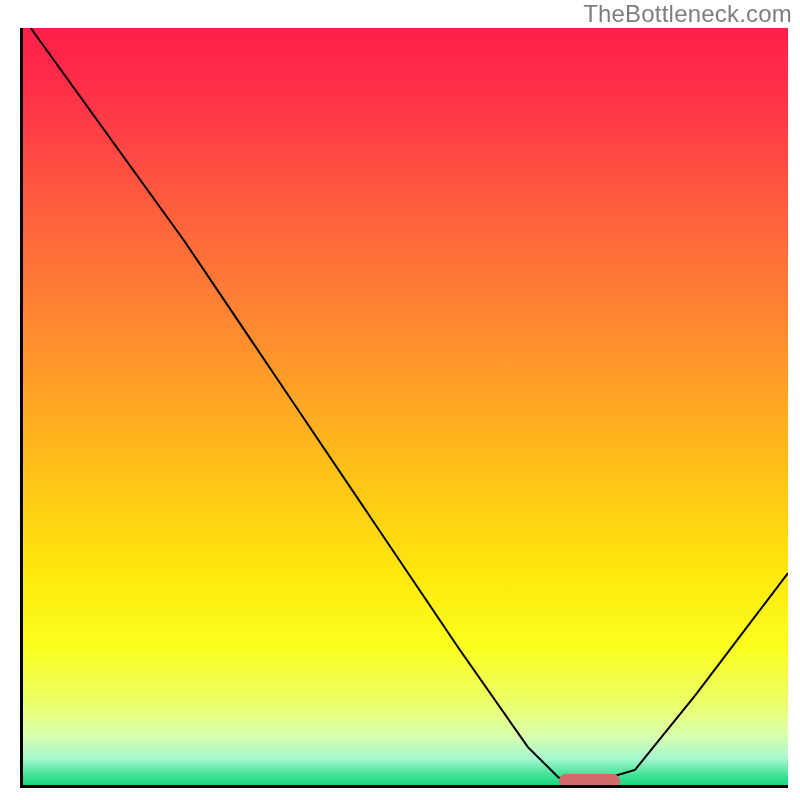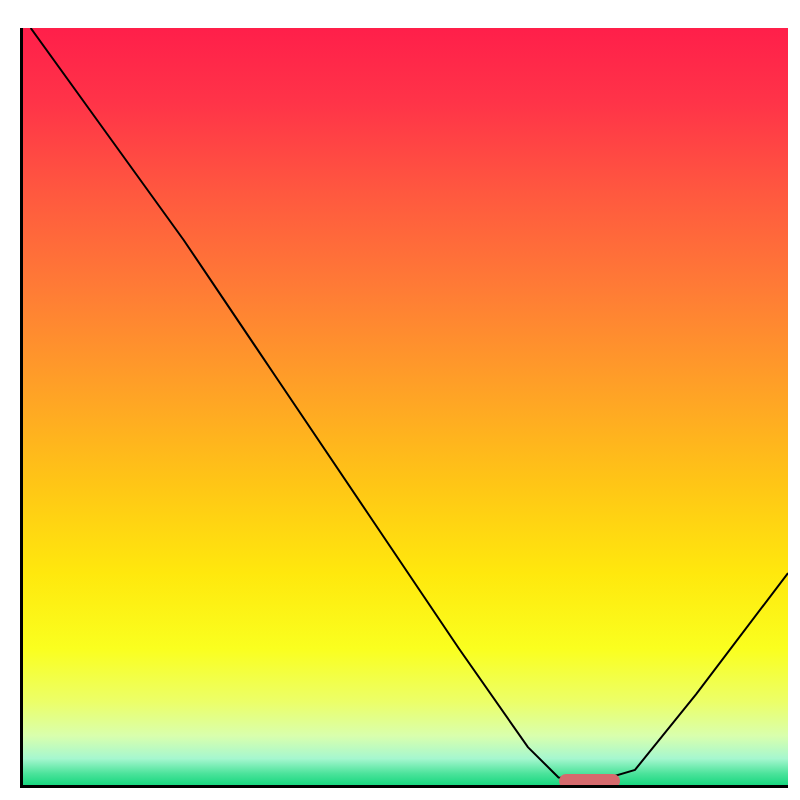--- a/index.html
+++ b/index.html
@@ -55,20 +55,21 @@
     height: 14px;
     border-radius: 7px;
     background: #d56a6d;
   }
 </style>
 </head>
 <body>
 
 <div class="figure">
 
+  <div class="watermark">TheBottleneck.com</div>
 
   <div class="plot-area">
 
     <svg class="gradient" viewBox="0 0 100 100" preserveAspectRatio="none">
       <defs>
         <linearGradient id="bg-grad" x1="0" y1="0" x2="0" y2="1">
         <stop offset="0.00%" stop-color="#ff1f4a"></stop>
             <stop offset="10.00%" stop-color="#ff3448"></stop>
             <stop offset="22.00%" stop-color="#ff593f"></stop>
             <stop offset="35.00%" stop-color="#ff7d35"></stop>

